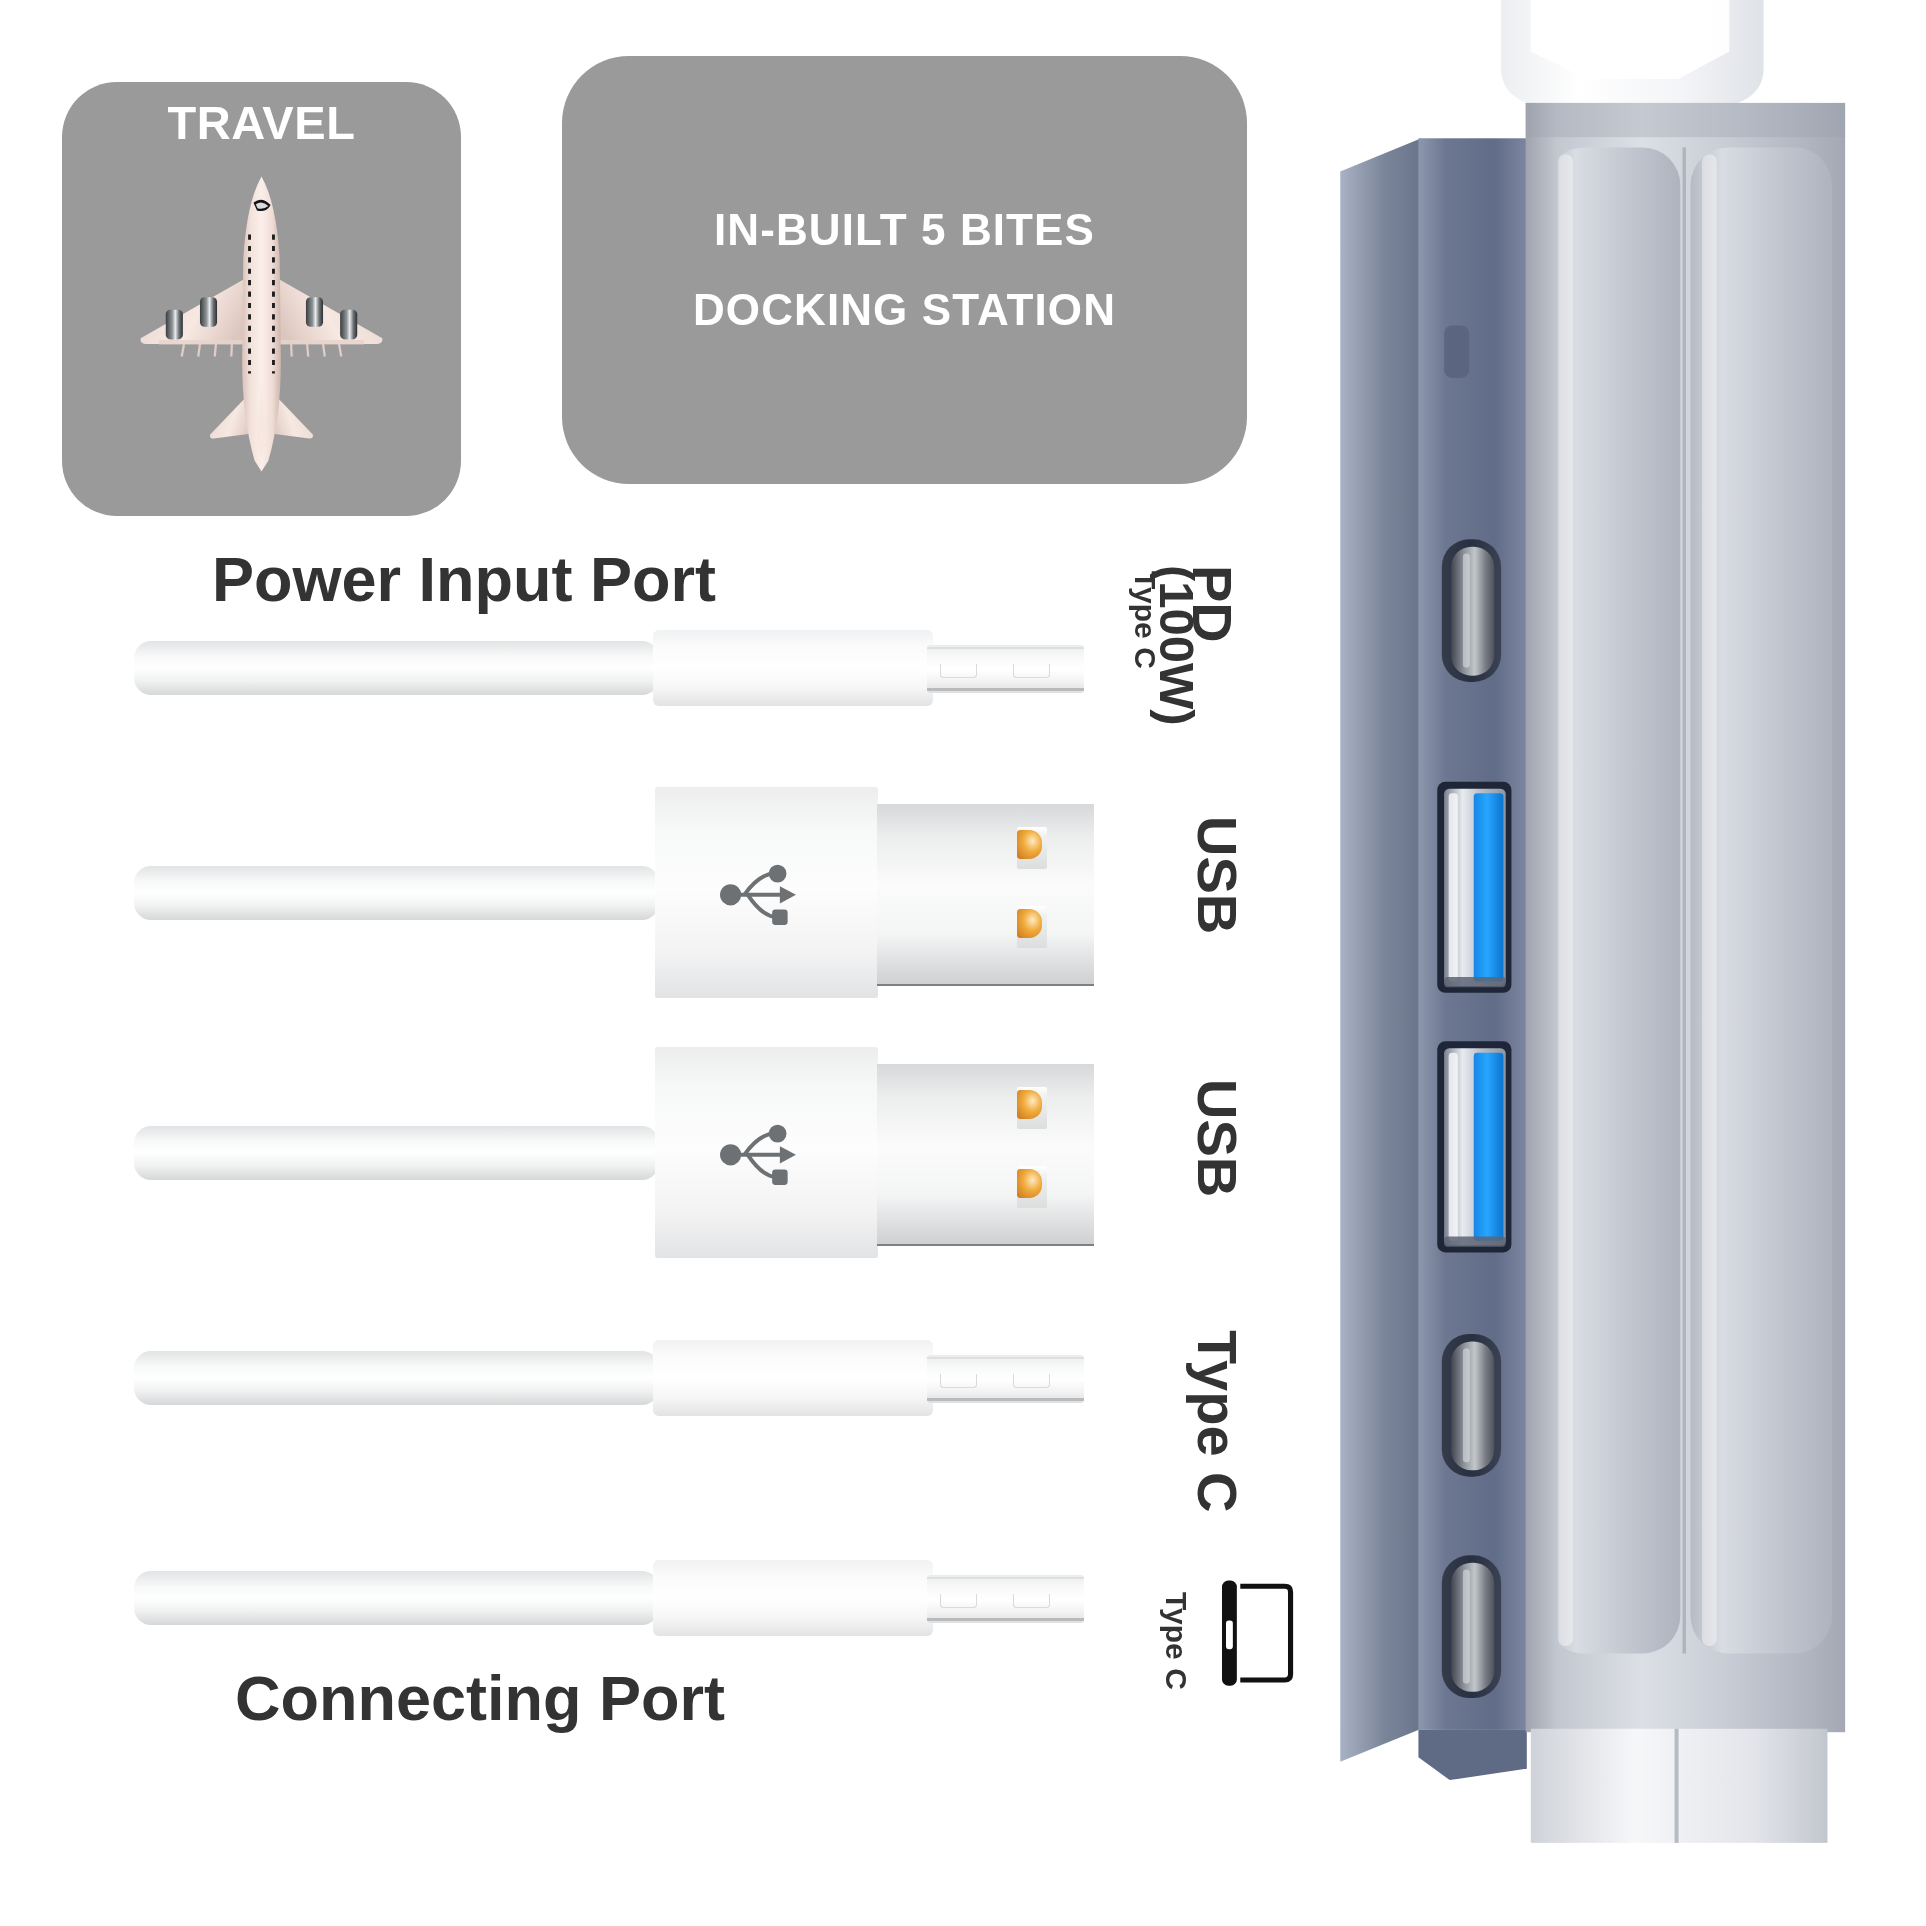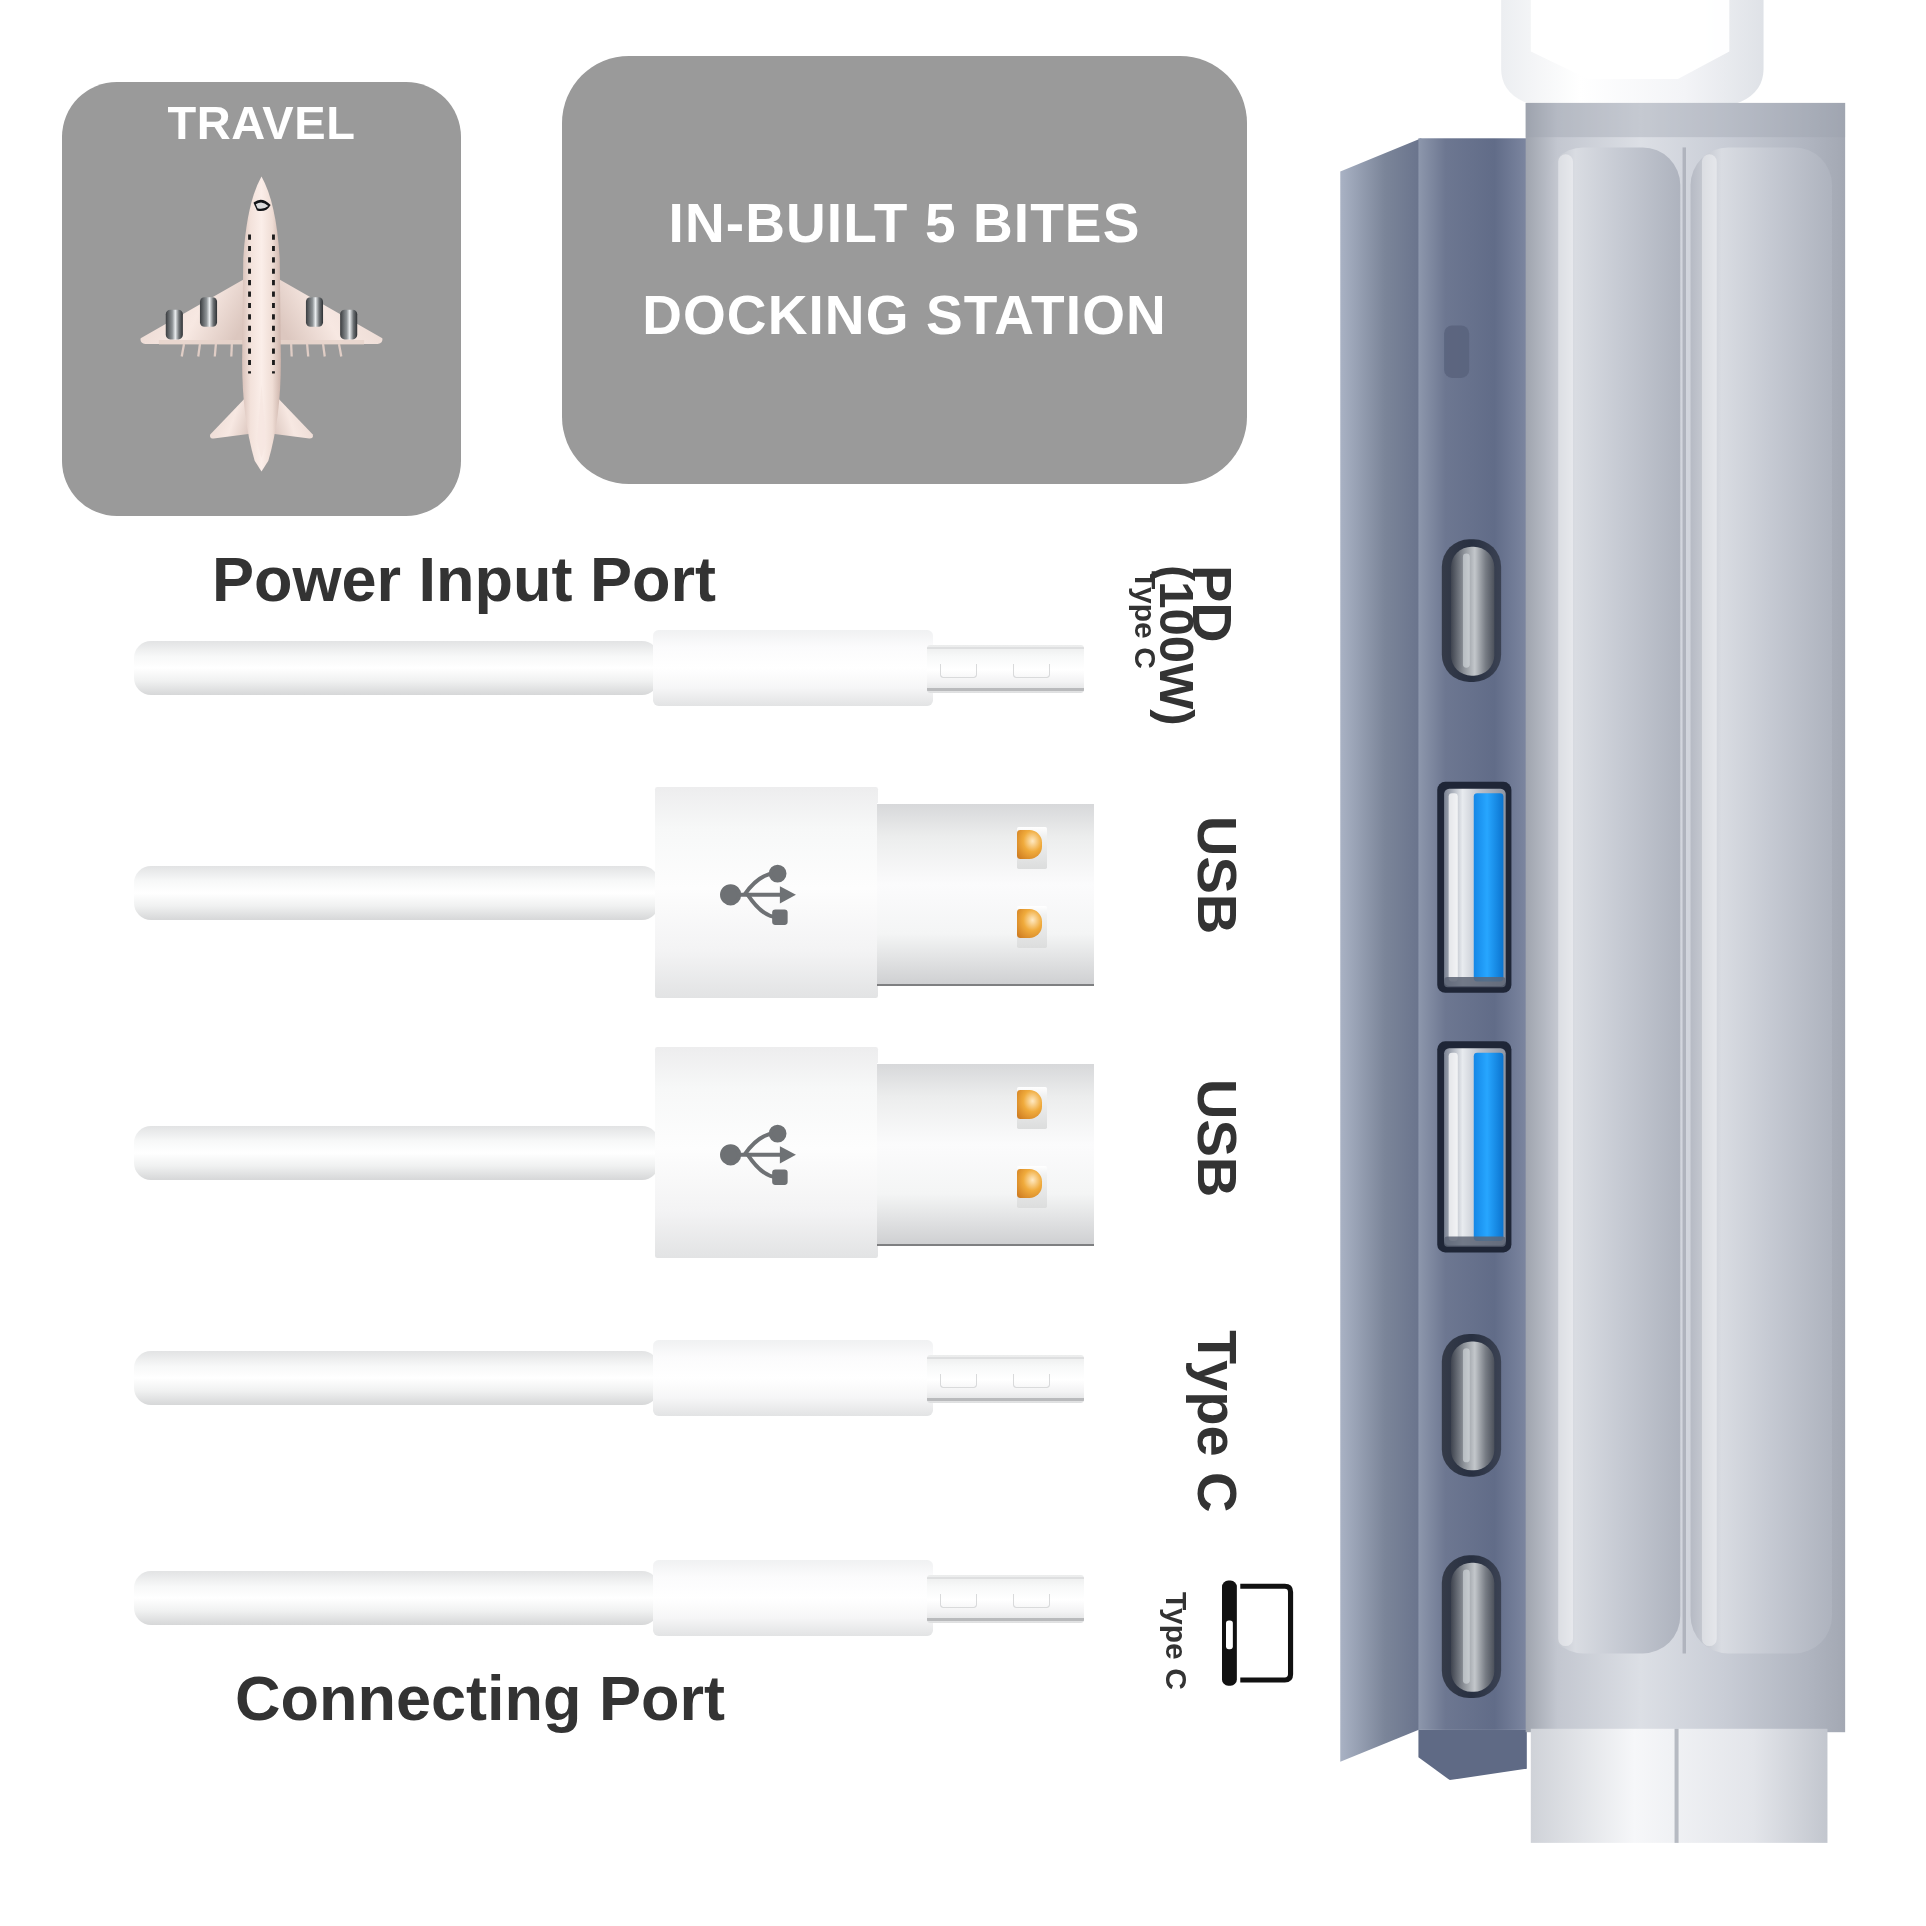--- a/index.html
+++ b/index.html
@@ -38,21 +38,21 @@
 
   #title-badge{
     left:562px;top:56px;width:685px;height:428px;
     border-radius:67px;
     justify-content:center;
     gap:34px;
     padding:0 23px;
     box-sizing:border-box;
   }
   #title-badge .tline{
-    font-size:55px;font-weight:700;letter-spacing:1.1px;line-height:1.05;
+    font-size:44px;font-weight:700;letter-spacing:1.1px;line-height:1.05;
     text-align:center;white-space:nowrap;
   }
 
   
   .port-label{
     position:absolute;
     font-size:63px;font-weight:700;color:#333333;
     white-space:nowrap;letter-spacing:0px;
   }
   #label-power{left:212px;top:543px;}

